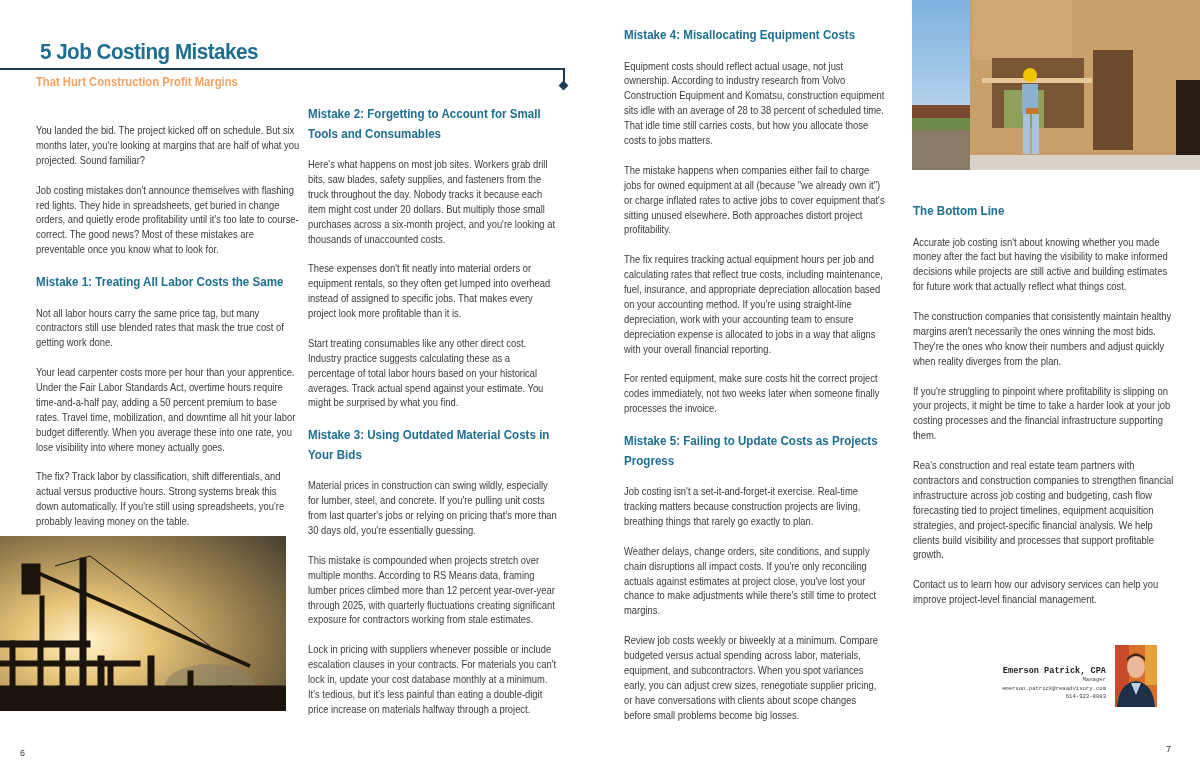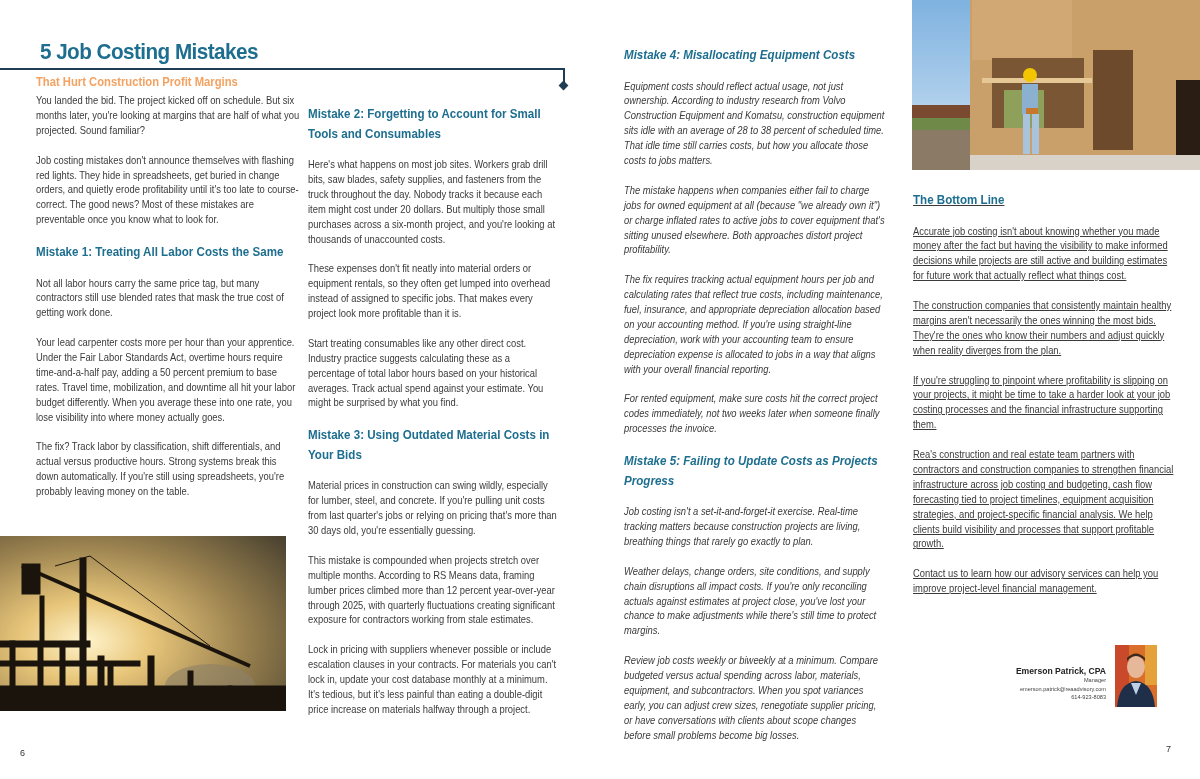--- a/index.html
+++ b/index.html
@@ -6,30 +6,30 @@
   body{width:1200px;height:779px;position:relative;overflow:hidden;font-family:"Liberation Sans",sans-serif;color:#3d3d3d;}
   .abs{position:absolute;}
   .title{left:40px;top:39px;font-size:22.5px;font-weight:bold;color:#1d6e8f;letter-spacing:-0.6px;font-family:"Liberation Sans",sans-serif;transform:scaleX(0.92);transform-origin:left;}
   .rule-h{left:0;top:68px;width:565px;height:2px;background:#1e3d55;}
   .rule-v{left:563px;top:68px;width:2px;height:17px;background:#1e3d55;}
   .rule-dot{left:560px;top:82px;width:7px;height:7px;background:#1e3d55;transform:rotate(45deg);}
   .subtitle{left:36px;top:75px;font-size:12.5px;font-weight:bold;color:#f4a261;transform:scaleX(0.9);transform-origin:left;}
   .col{position:absolute;font-size:10.1px;line-height:14.9px;color:#3a3a3a;}
   .col p{margin:0 0 14.9px 0;transform:scaleX(0.93);transform-origin:left;width:107%;}
   .col h2{margin:0 0 14px 0;font-size:12.6px;line-height:19.5px;font-weight:bold;color:#1d6e8f;transform:scaleX(0.92);transform-origin:left;width:108%;}
-  .c1{left:36px;top:94px;width:266px;}
+  .c1{left:36px;top:124px;width:266px;}
   .c2{left:308px;top:105px;width:252px;}
-  .c3{left:624px;top:46px;width:262px;font-style:italic;}
-  .c4{left:913px;top:191px;width:262px;text-decoration:underline;}
+  .c3{left:624px;top:26px;width:262px;}
+  .c4{left:913px;top:202px;width:262px;}
   .photo-crane{left:0;top:536px;width:286px;height:175px;overflow:hidden;}
   .photo-worker{left:912px;top:0;width:288px;height:170px;overflow:hidden;}
   .pagenum{font-size:9px;color:#333;}
   .pn6{left:20px;top:748px;}
   .pn7{left:1166px;top:744px;}
-  .sig{left:1000px;top:666px;width:106px;text-align:right;}
+  .sig{left:1000px;top:666px;width:106px;text-align:right;font-family:Liberation Mono, monospace;}
   .sig-name{font-size:8.6px;font-weight:bold;color:#222;white-space:nowrap;}
   .sig-line{font-size:5.6px;color:#444;line-height:8.6px;white-space:nowrap;}
   .headshot{left:1115px;top:645px;width:42px;height:62px;overflow:hidden;}
 </style>
 </head>
 <body>
 
 <div class="abs title">5 Job Costing Mistakes</div>
 <div class="abs rule-h"></div>
 <div class="abs rule-v"></div>

